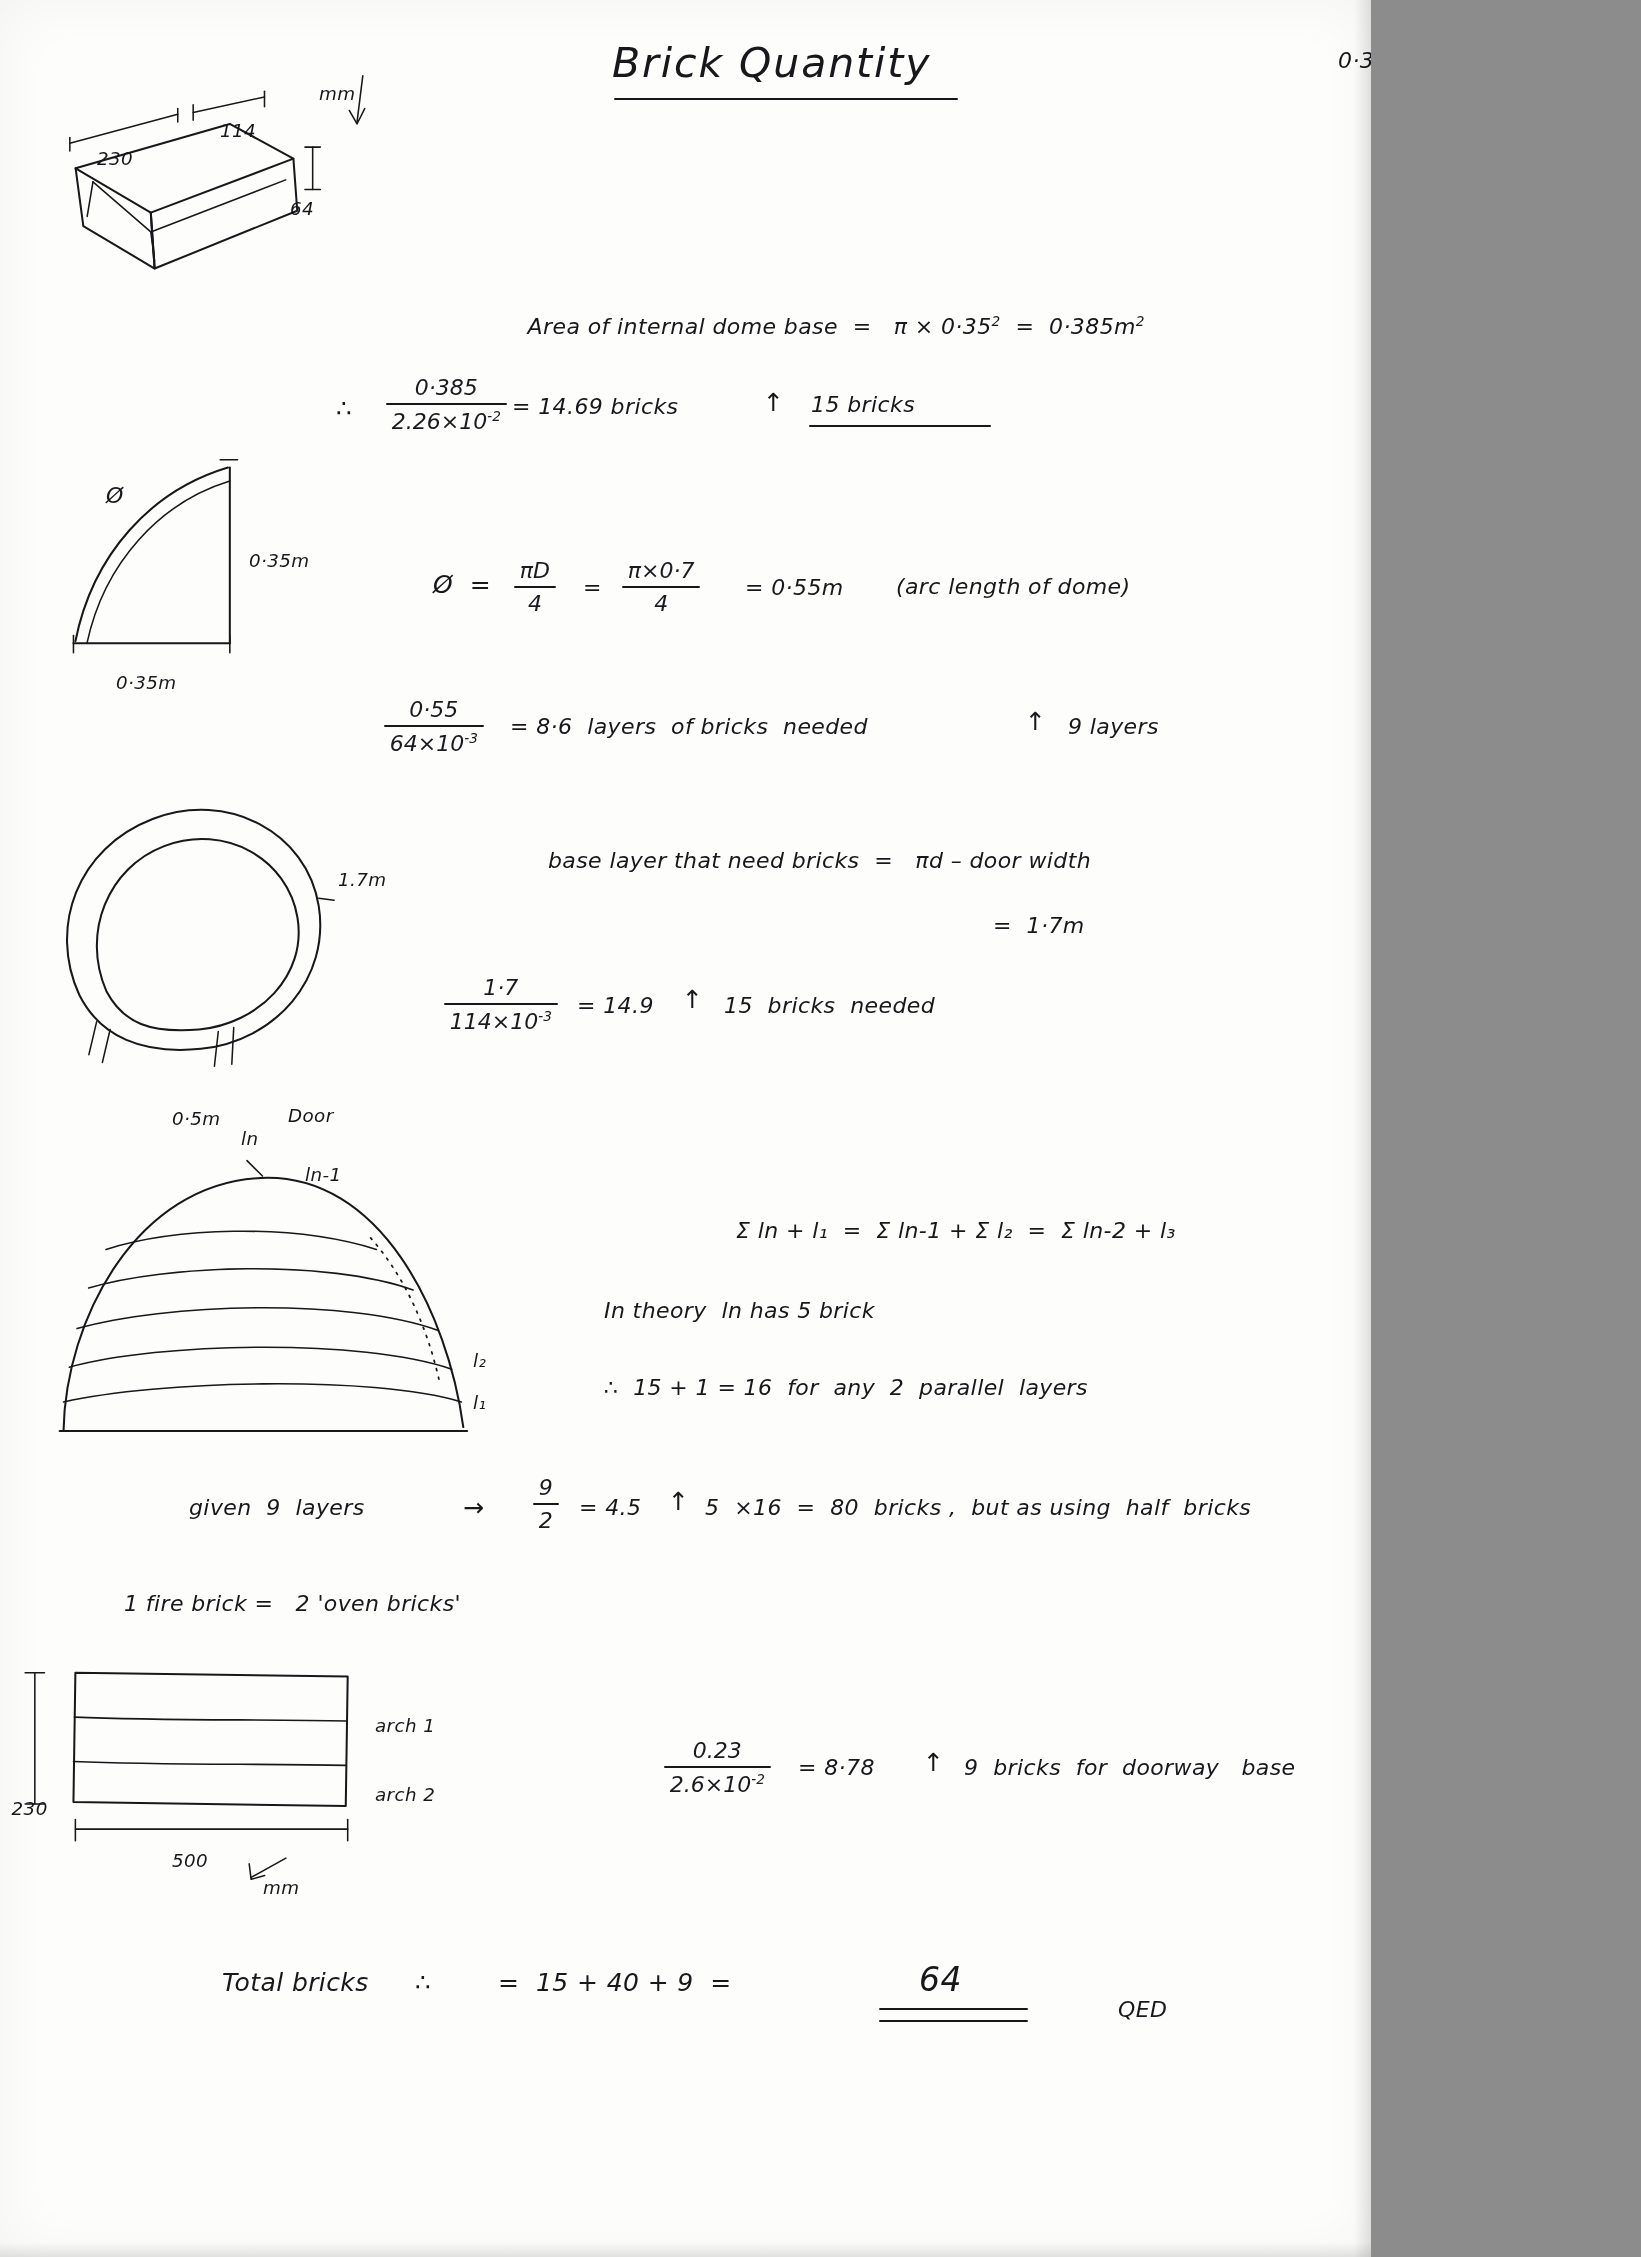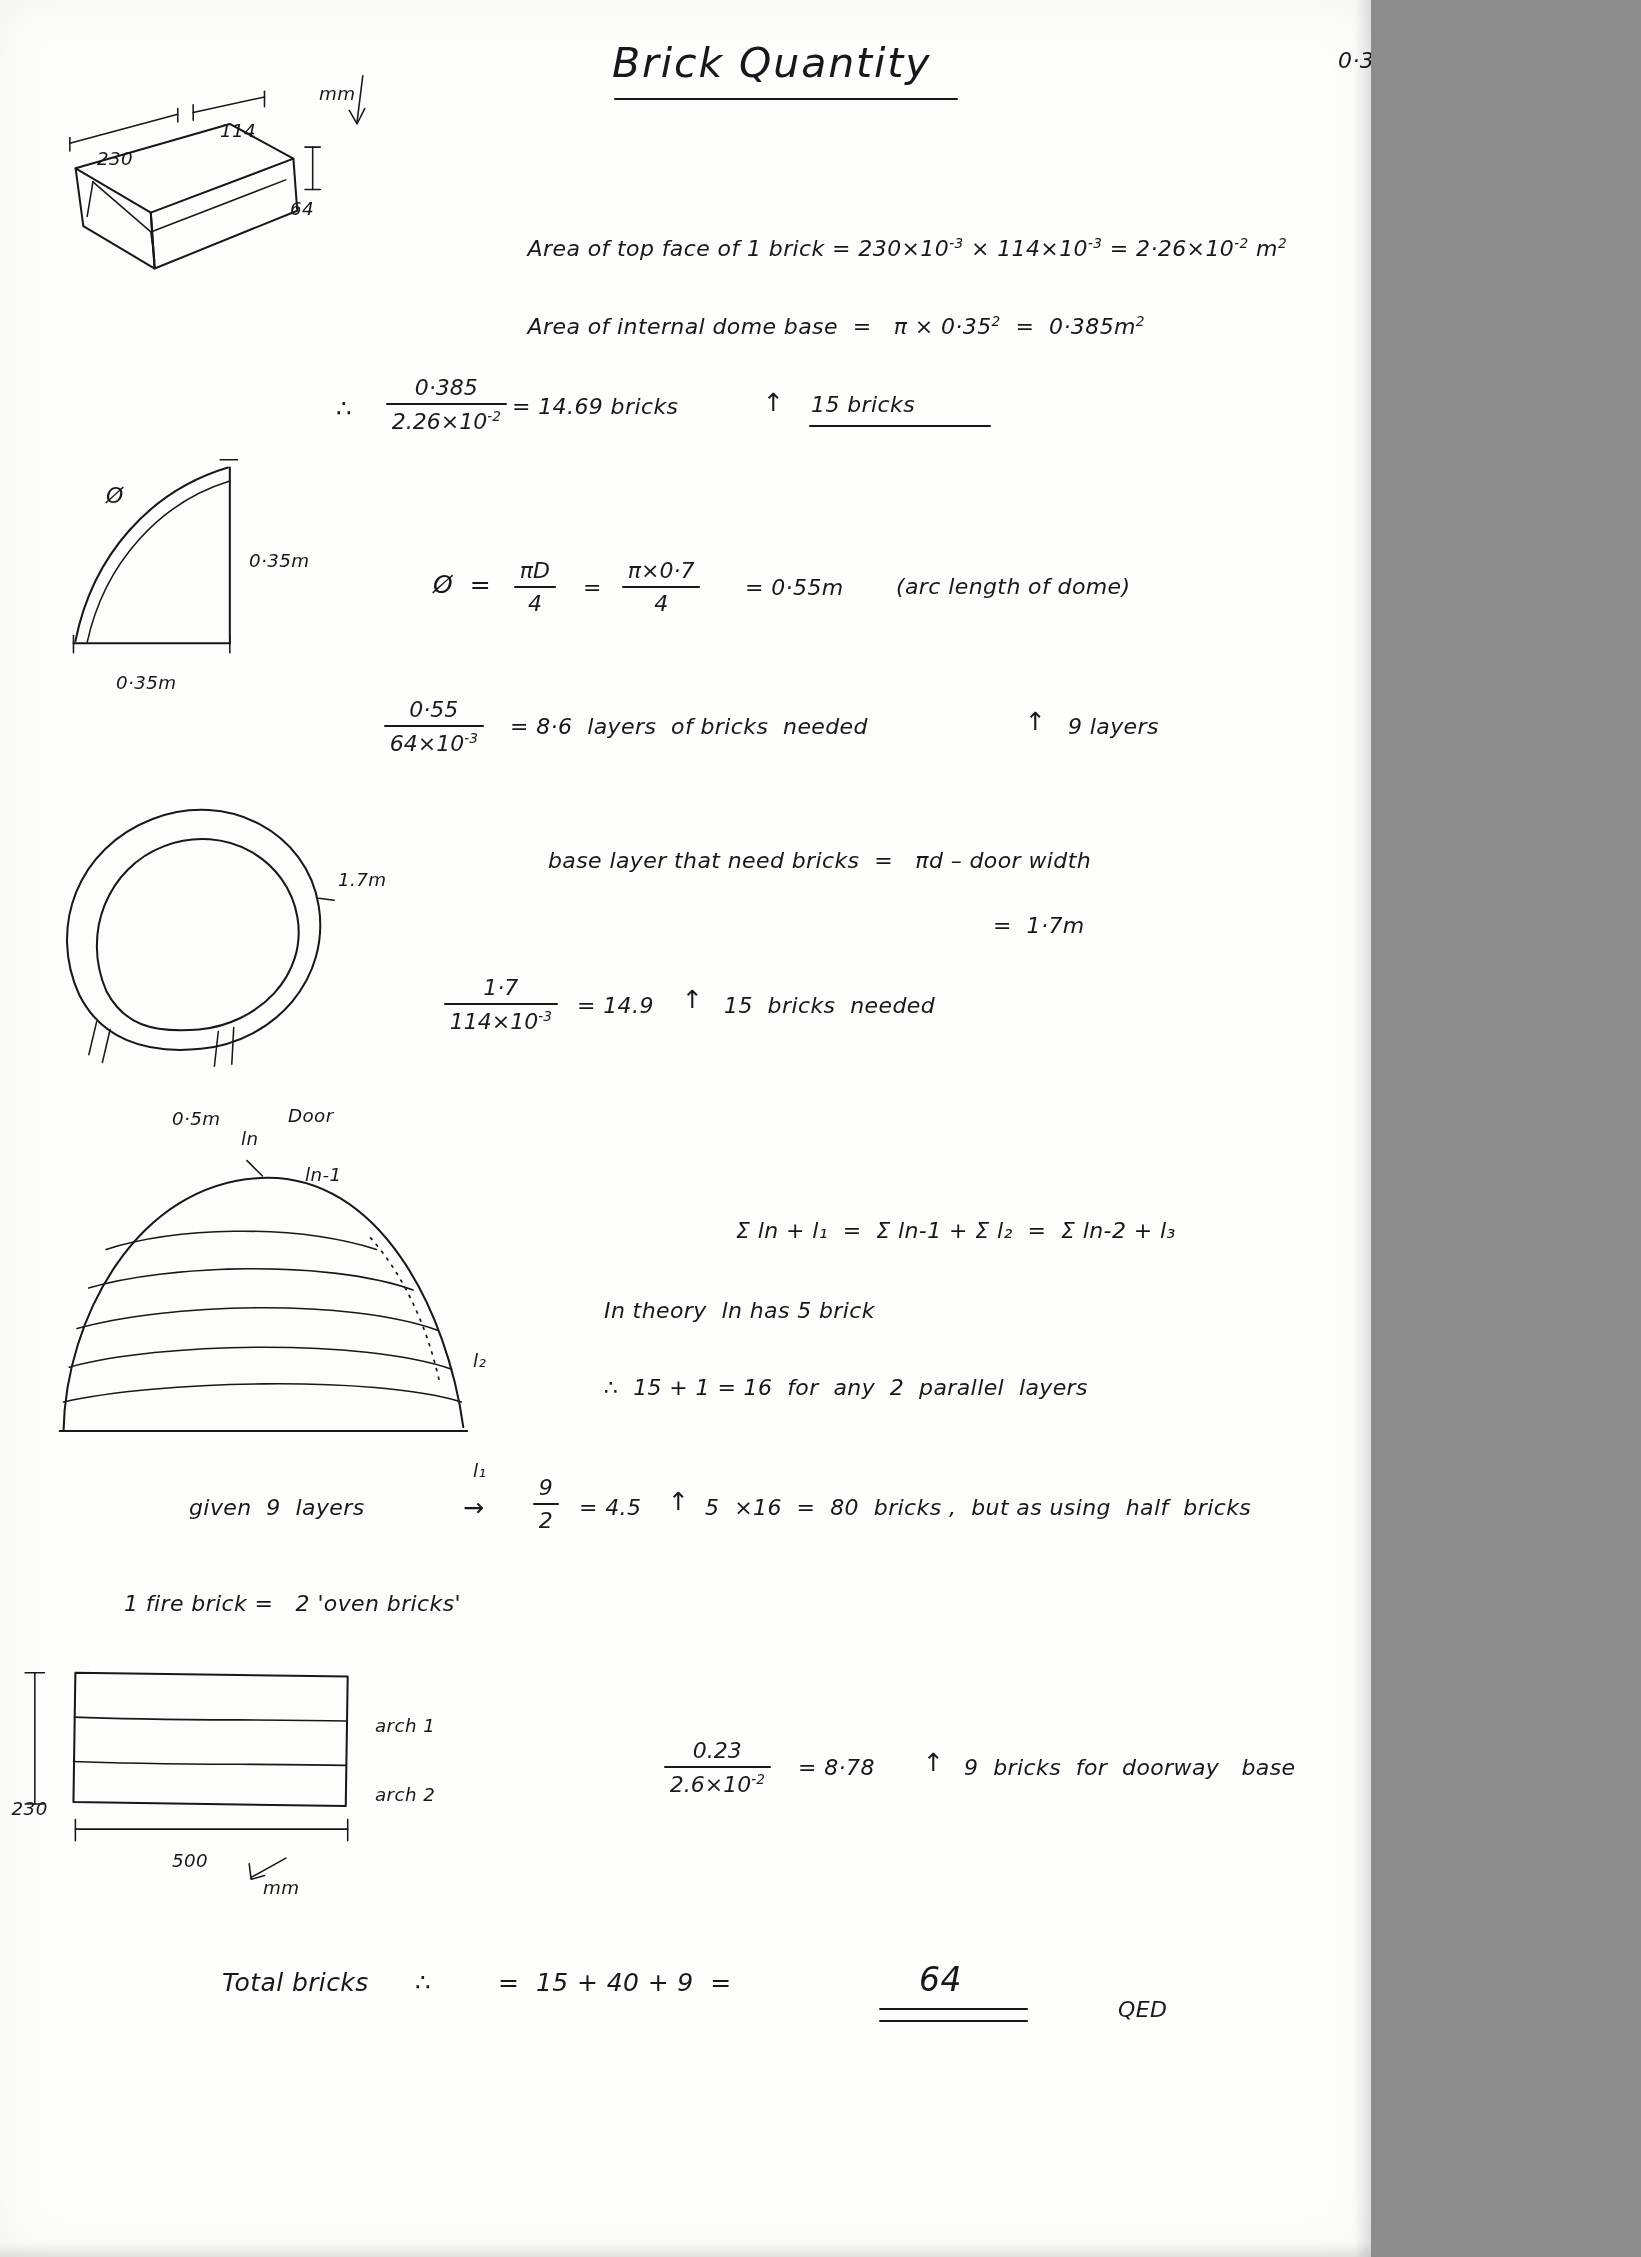--- a/index.html
+++ b/index.html
@@ -148,23 +148,20 @@
     <path class="stroke-thin" d="M 256,96 L 272,96"></path>
 
     <path class="stroke-thin" d="M 316,-22 L 310,26"></path>
     <path class="stroke-thin" d="M 302,14 L 310,28 L 318,12"></path>
   </svg>
   <div class="hand ink label" style="left:97px; top:148px;">230</div>
   <div class="hand ink label" style="left:220px; top:120px;">114</div>
   <div class="hand ink label" style="left:290px; top:198px;">64</div>
   <div class="hand ink label" style="left:319px; top:83px;">mm</div>
 
-  <div class="hand ink eq" style="left:498px; top:210px;">
-    <span>Area of top face of 1 brick = 230×10</span><span class="sup">-3</span><span> × 114×10</span><span class="sup">-3</span><span> = 2·26×10</span><span class="sup">-2</span><span> m</span><span class="sup">2</span>
-  </div>
 
   <div class="hand ink eq" style="left:498px; top:288px;">
     <span>Area of internal dome base  =   π × 0·35</span><span class="sup">2</span><span>  =  0·385m</span><span class="sup">2</span>
   </div>
 
   <div class="hand ink eq-lg" style="left:336px; top:394px;">∴</div>
   <div class="frac eq" style="left:386px; top:375px;">
     <span class="num">0·385</span>
     <span class="bar"></span>
     <span class="den"><span>2.26×10</span><span class="sup">-2</span></span>
@@ -259,21 +256,21 @@
     <path class="stroke-thin" d="M 22,226 C 116,200 324,196 418,228"></path>
     <path class="stroke-thin" d="M 16,262 C 112,240 336,234 428,262"></path>
 
     <path class="stroke-dot" d="M 334,92 C 376,140 396,198 406,244"></path>
 
     <path class="stroke-thin" d="M 222,28 L 206,12"></path>
   </svg>
   <div class="hand ink label" style="left:241px; top:1128px;">ln</div>
   <div class="hand ink label" style="left:305px; top:1164px;">ln-1</div>
   <div class="hand ink label" style="left:473px; top:1350px;">l₂</div>
-  <div class="hand ink label" style="left:473px; top:1460px;">l₁</div>
+  <div class="hand ink label" style="left:473px; top:1392px;">l₁</div>
 
   <div class="hand ink eq" style="left:736px; top:1218px;">Σ ln + l₁  =  Σ ln-1 + Σ l₂  =  Σ ln-2 + l₃</div>
   <div class="hand ink eq" style="left:604px; top:1298px;">In theory  ln has 5 brick</div>
   <div class="hand ink eq" style="left:604px; top:1375px;">∴  15 + 1 = 16  for  any  2  parallel  layers</div>
 
   <div class="hand ink eq" style="left:189px; top:1495px;">given  9  layers</div>
   <div class="hand ink eq-lg" style="left:463px; top:1493px;">→</div>
   <div class="frac eq" style="left:533px; top:1475px;">
     <span class="num">9</span>
     <span class="bar"></span>

